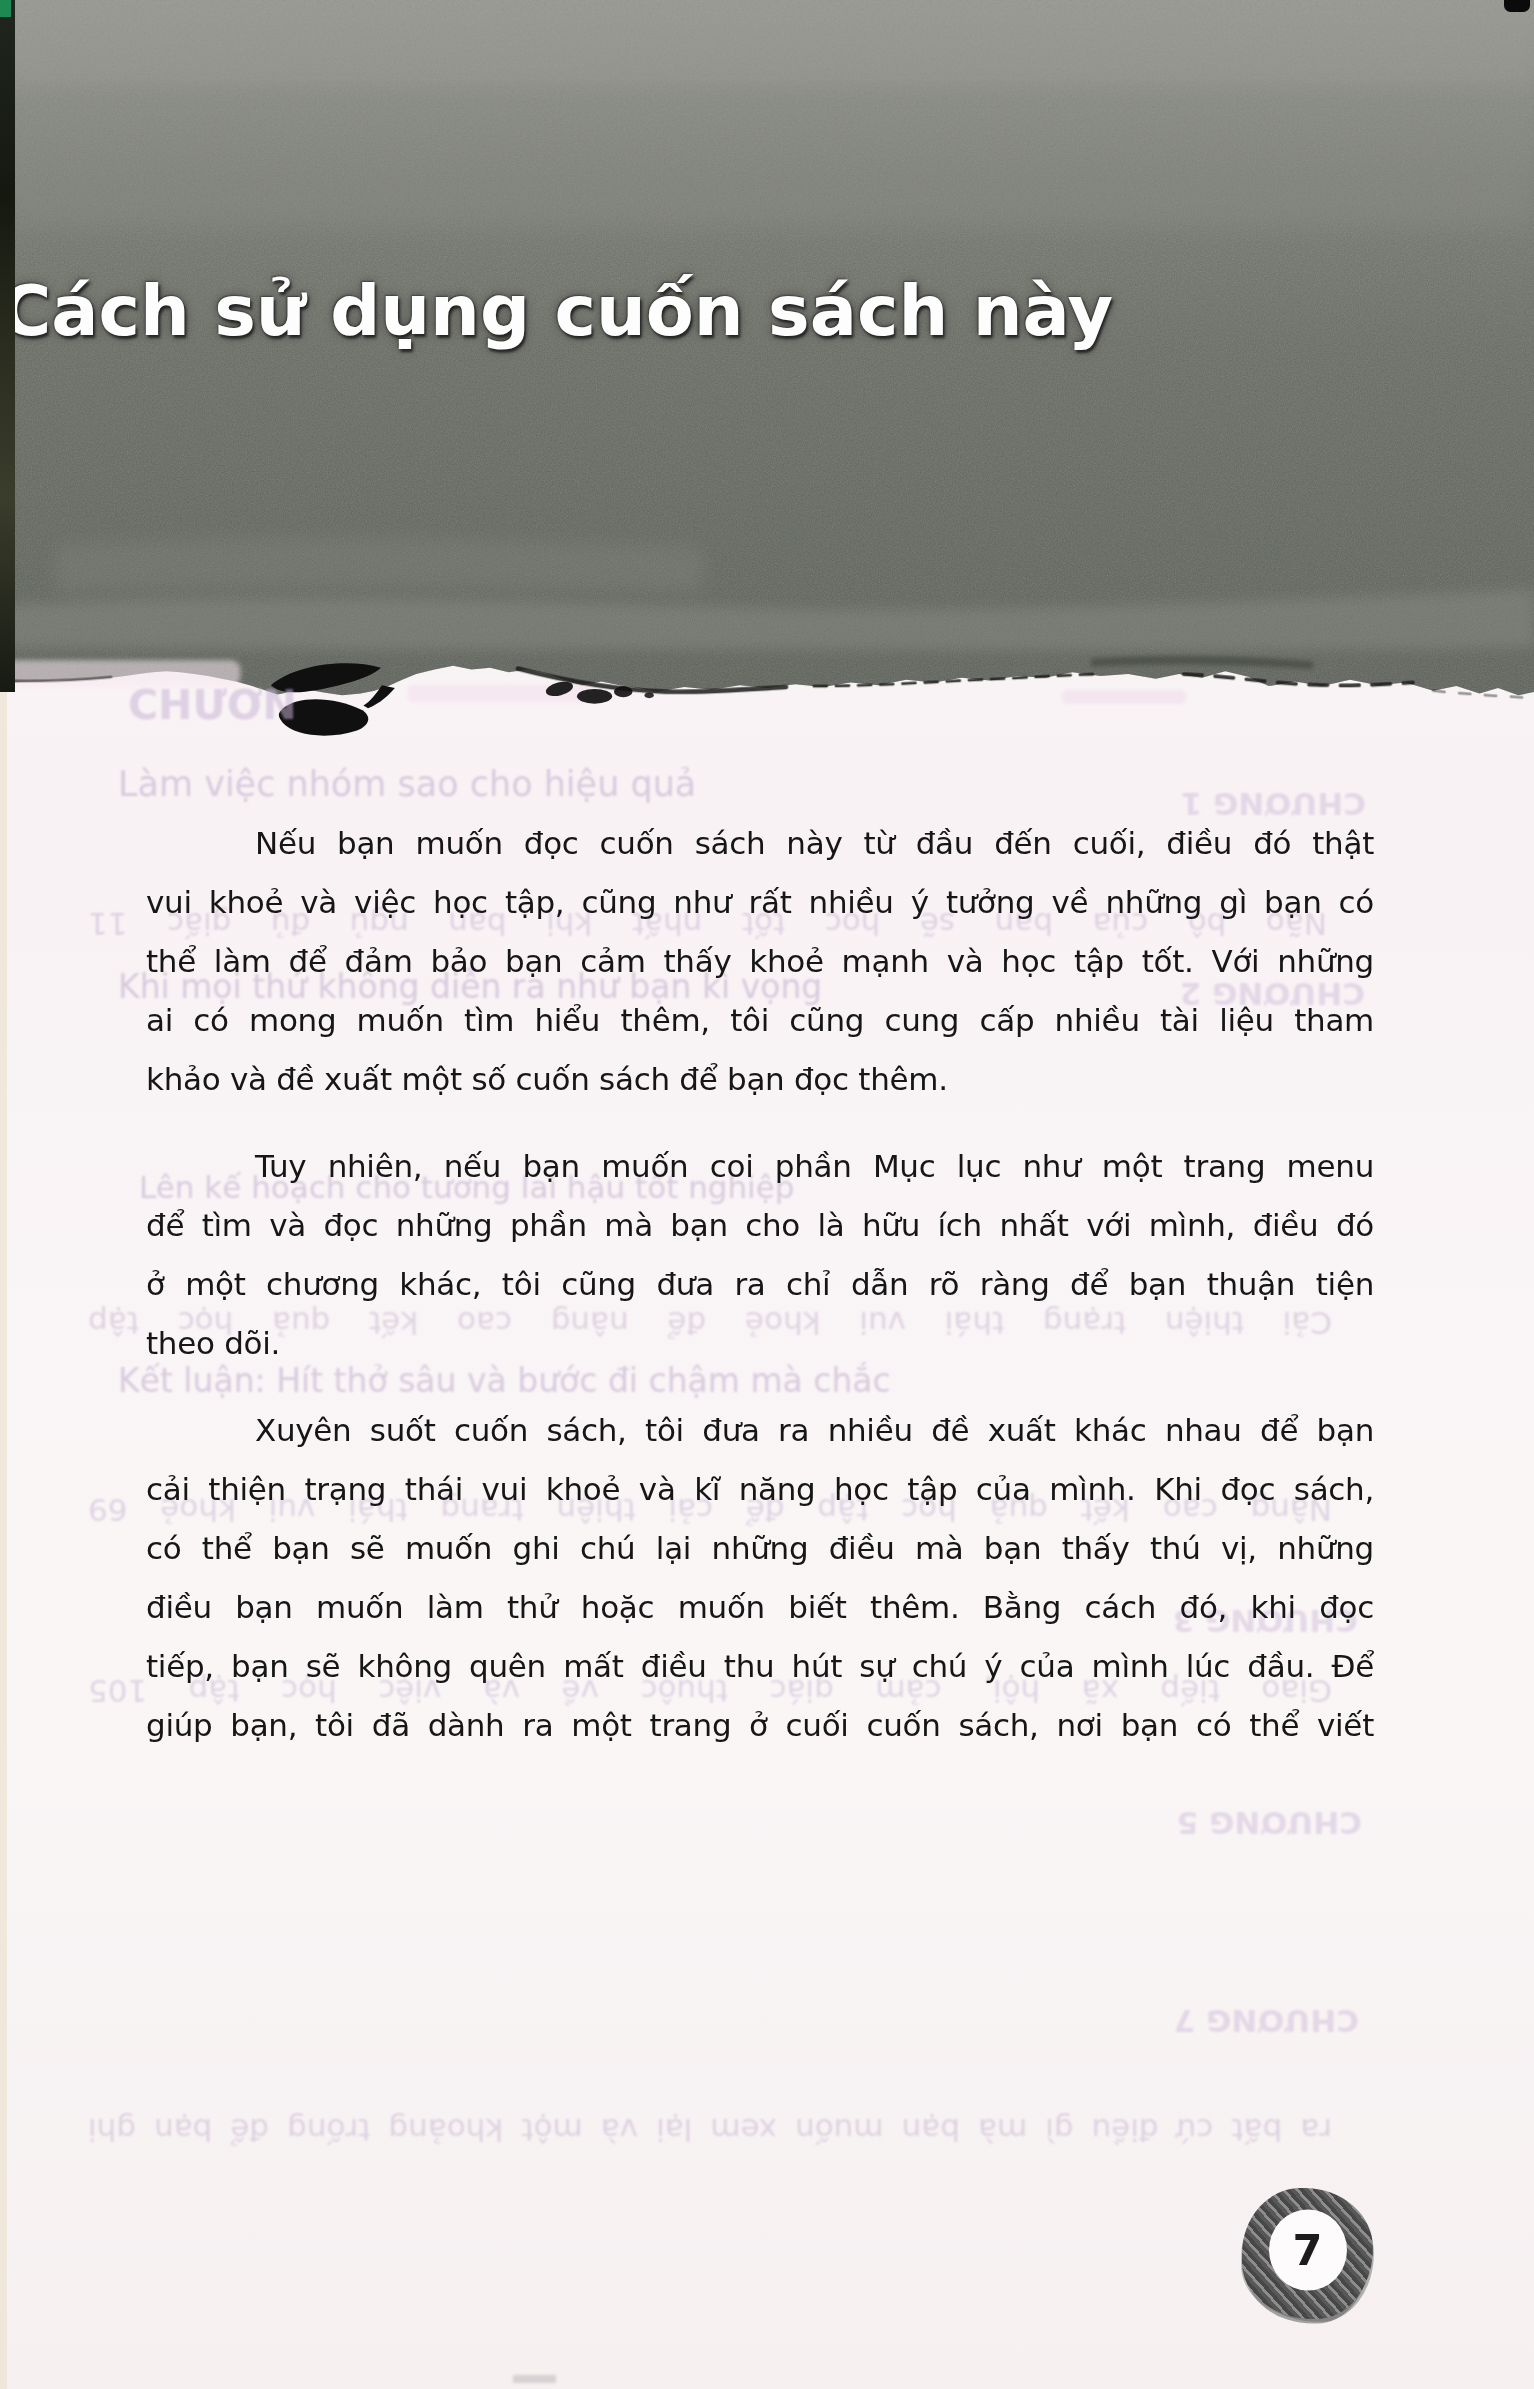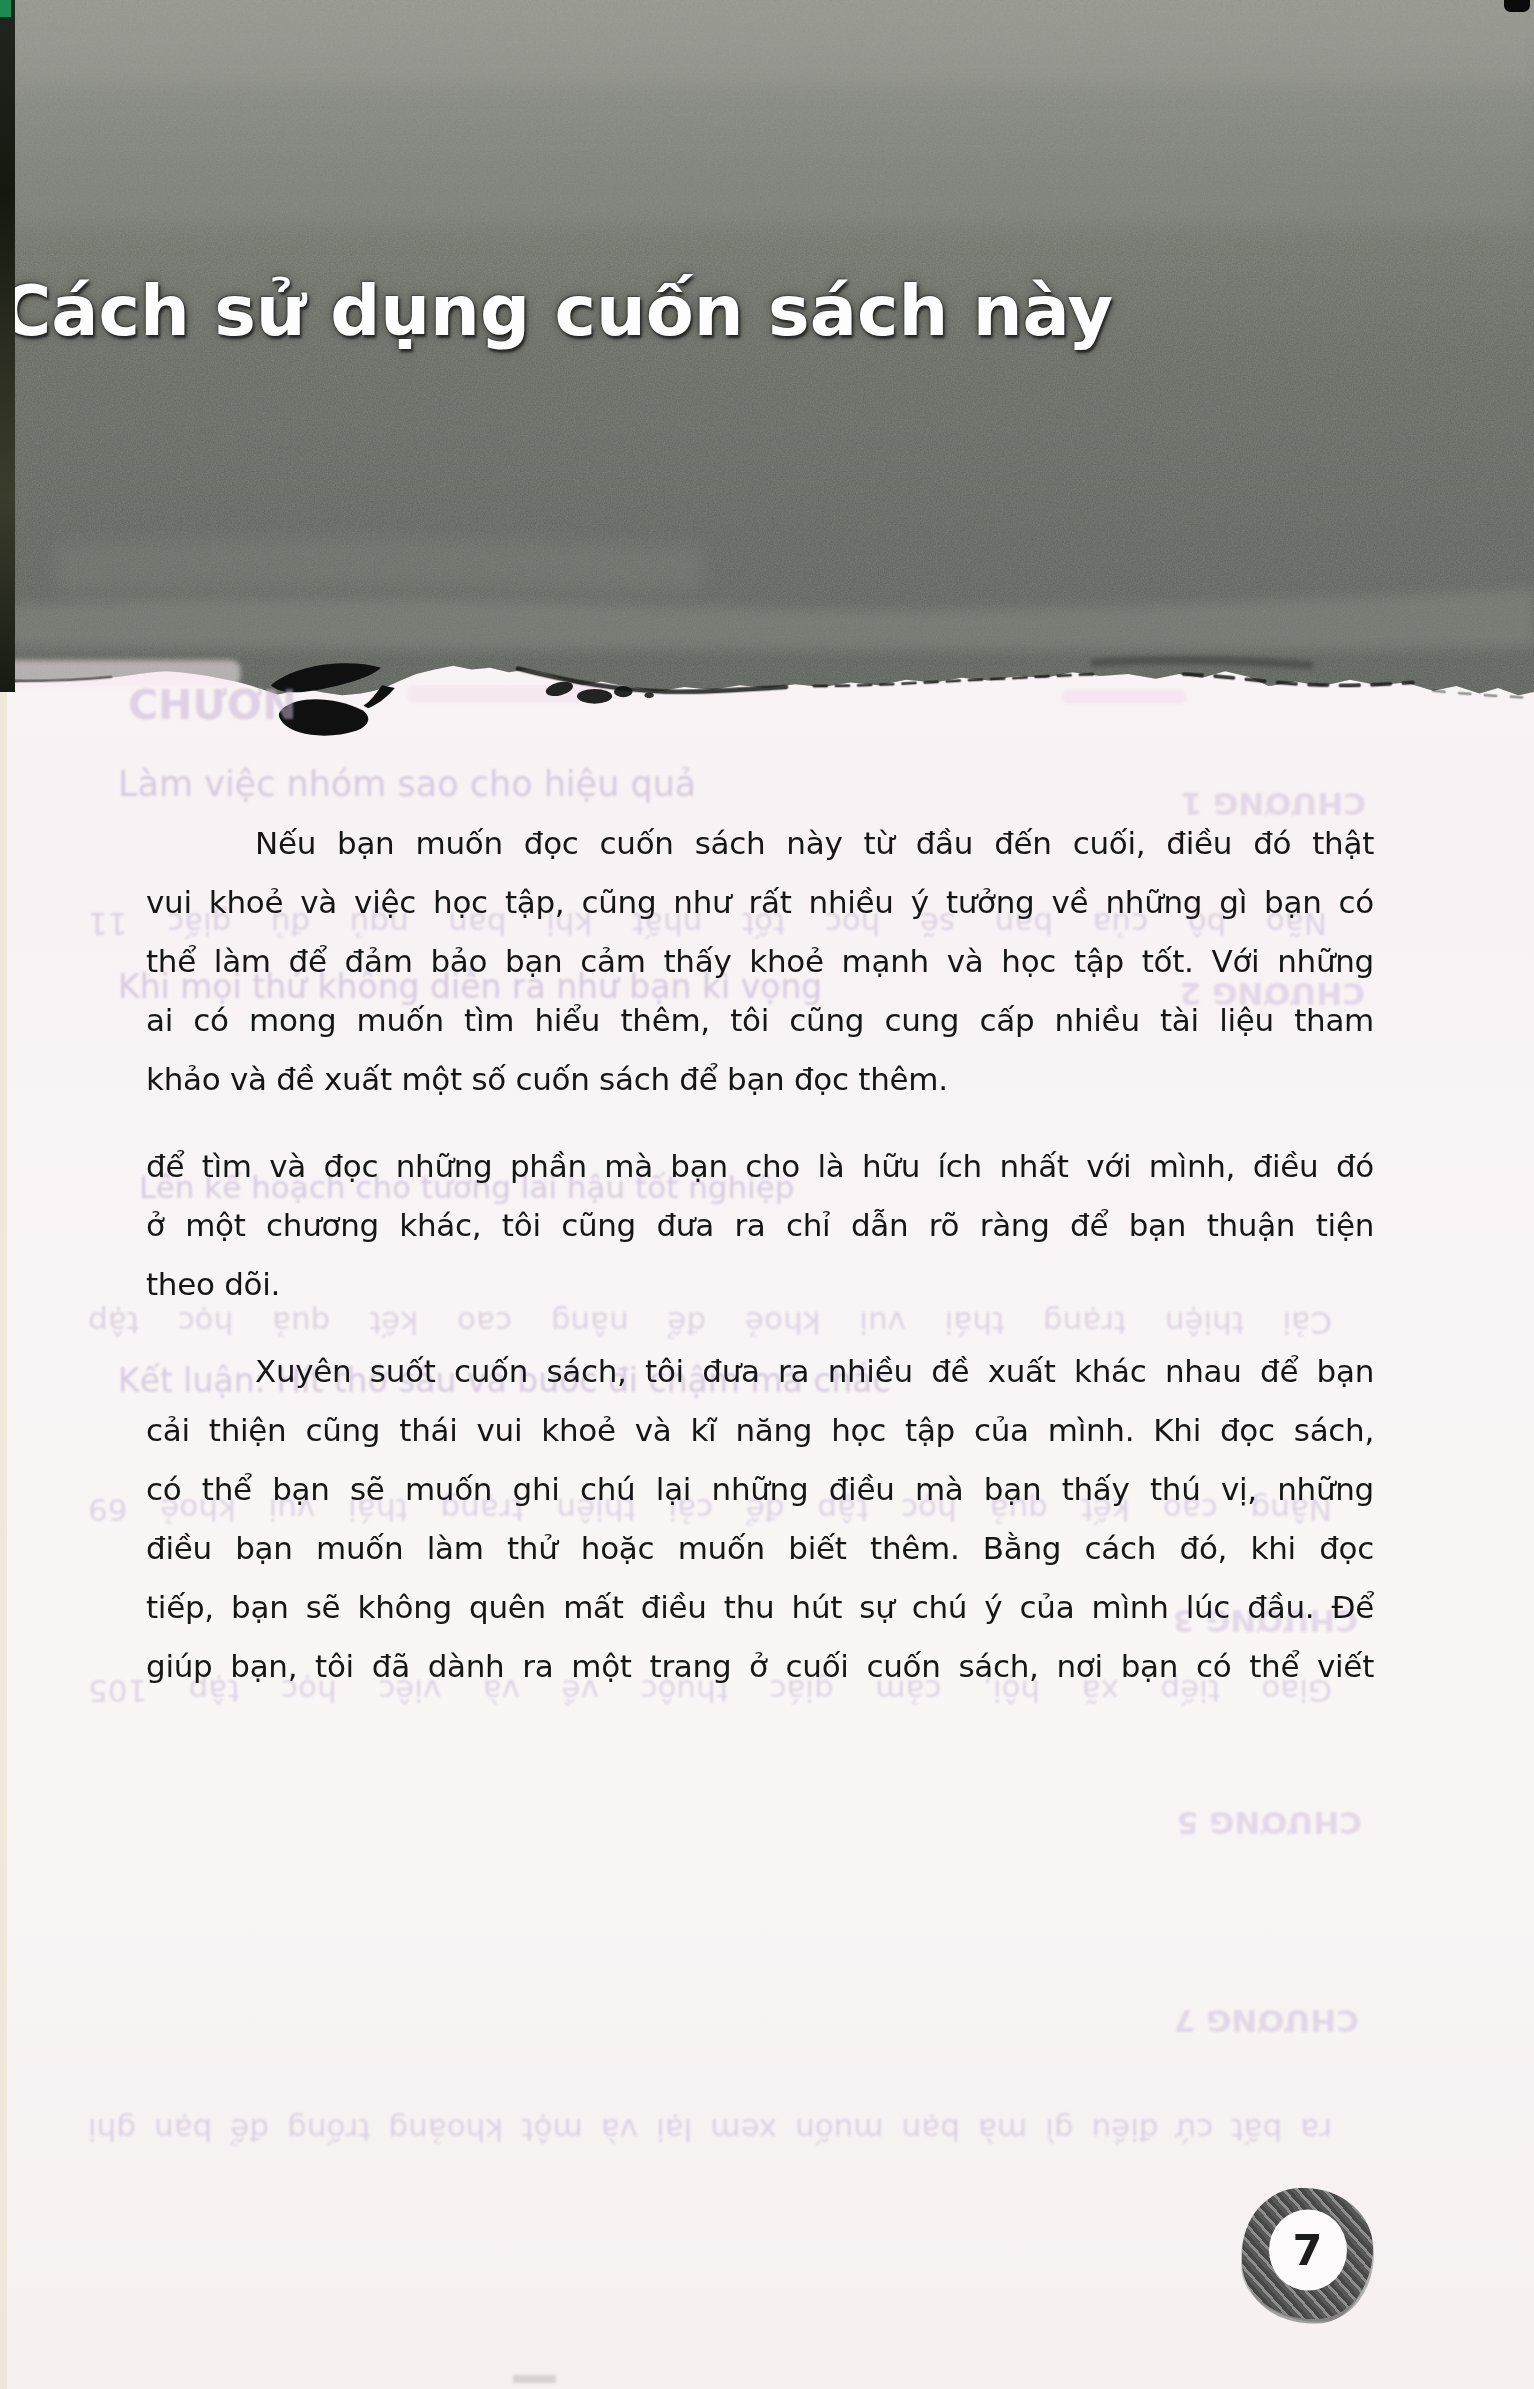--- a/index.html
+++ b/index.html
@@ -161,27 +161,28 @@
 
   <div class="body-text" id="body-text">
       <div class="para">
         <div class="bline indent">Nếu bạn muốn đọc cuốn sách này từ đầu đến cuối, điều đó thật</div>
         <div class="bline">vui khoẻ và việc học tập, cũng như rất nhiều ý tưởng về những gì bạn có</div>
         <div class="bline">thể làm để đảm bảo bạn cảm thấy khoẻ mạnh và học tập tốt. Với những</div>
         <div class="bline">ai có mong muốn tìm hiểu thêm, tôi cũng cung cấp nhiều tài liệu tham</div>
         <div class="bline end">khảo và đề xuất một số cuốn sách để bạn đọc thêm.</div>
       </div>
       <div class="para">
+        <div class="bline indent">Tuy nhiên, nếu bạn muốn coi phần Mục lục như một trang menu</div>
         <div class="bline">để tìm và đọc những phần mà bạn cho là hữu ích nhất với mình, điều đó</div>
         <div class="bline">ở một chương khác, tôi cũng đưa ra chỉ dẫn rõ ràng để bạn thuận tiện</div>
         <div class="bline end">theo dõi.</div>
       </div>
       <div class="para gap-lg">
         <div class="bline indent">Xuyên suốt cuốn sách, tôi đưa ra nhiều đề xuất khác nhau để bạn</div>
-        <div class="bline">cải thiện cũng thái vui khoẻ và kĩ năng học tập của mình. Khi đọc sách,</div>
+        <div class="bline">cải thiện trạng thái vui khoẻ và kĩ năng học tập của mình. Khi đọc sách,</div>
         <div class="bline">có thể bạn sẽ muốn ghi chú lại những điều mà bạn thấy thú vị, những</div>
         <div class="bline">điều bạn muốn làm thử hoặc muốn biết thêm. Bằng cách đó, khi đọc</div>
         <div class="bline">tiếp, bạn sẽ không quên mất điều thu hút sự chú ý của mình lúc đầu. Để</div>
         <div class="bline">giúp bạn, tôi đã dành ra một trang ở cuối cuốn sách, nơi bạn có thể viết</div>
       </div>
     </div>
 
   <div class="badge">
     <div class="blob"></div>
     <div class="inner">

